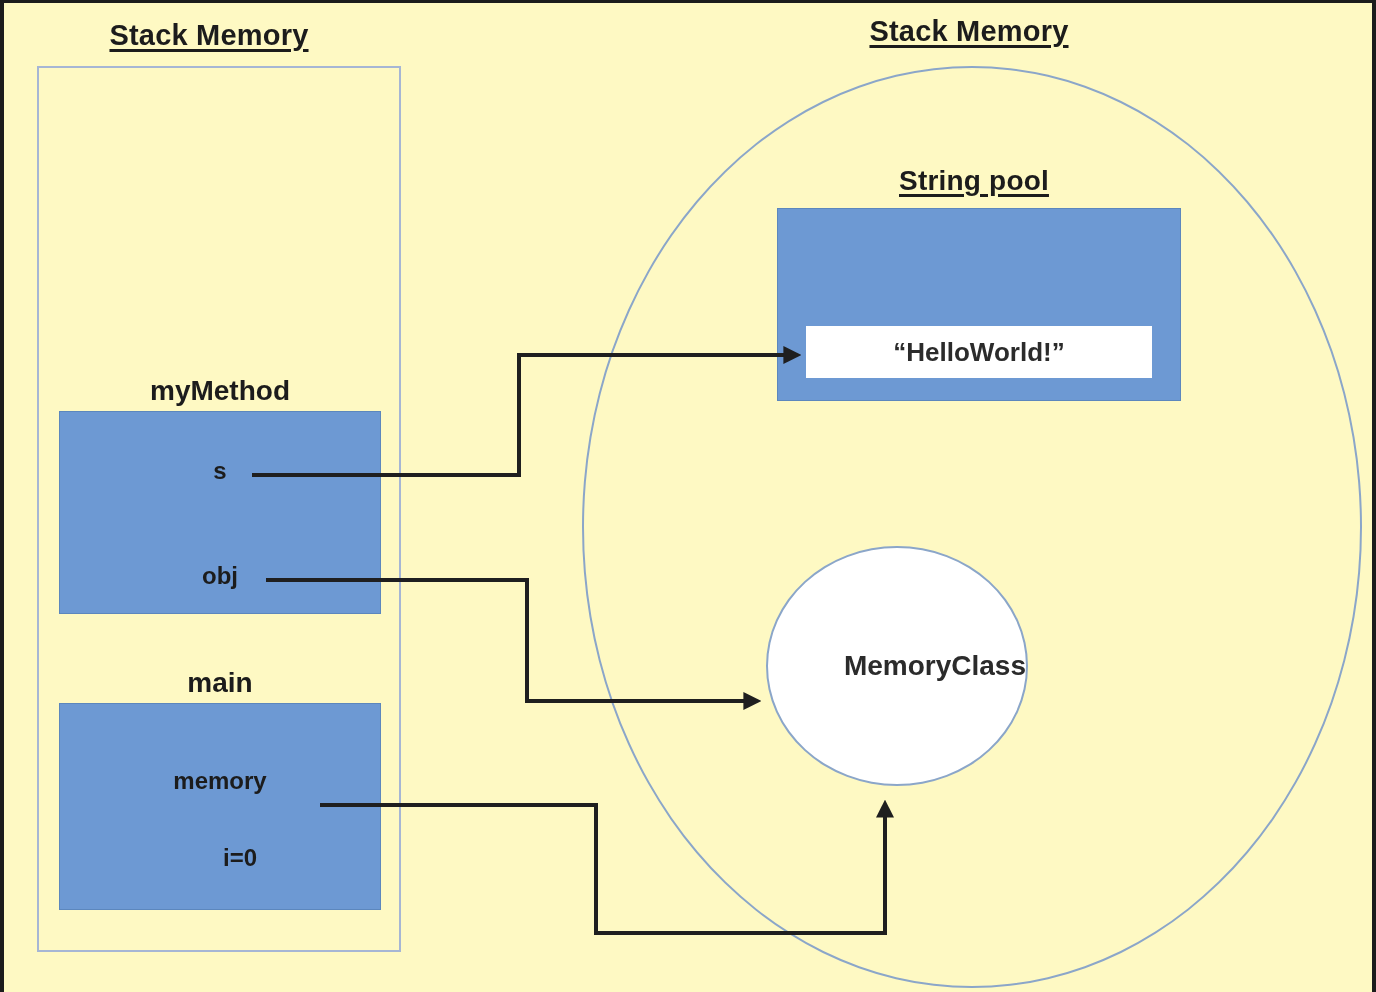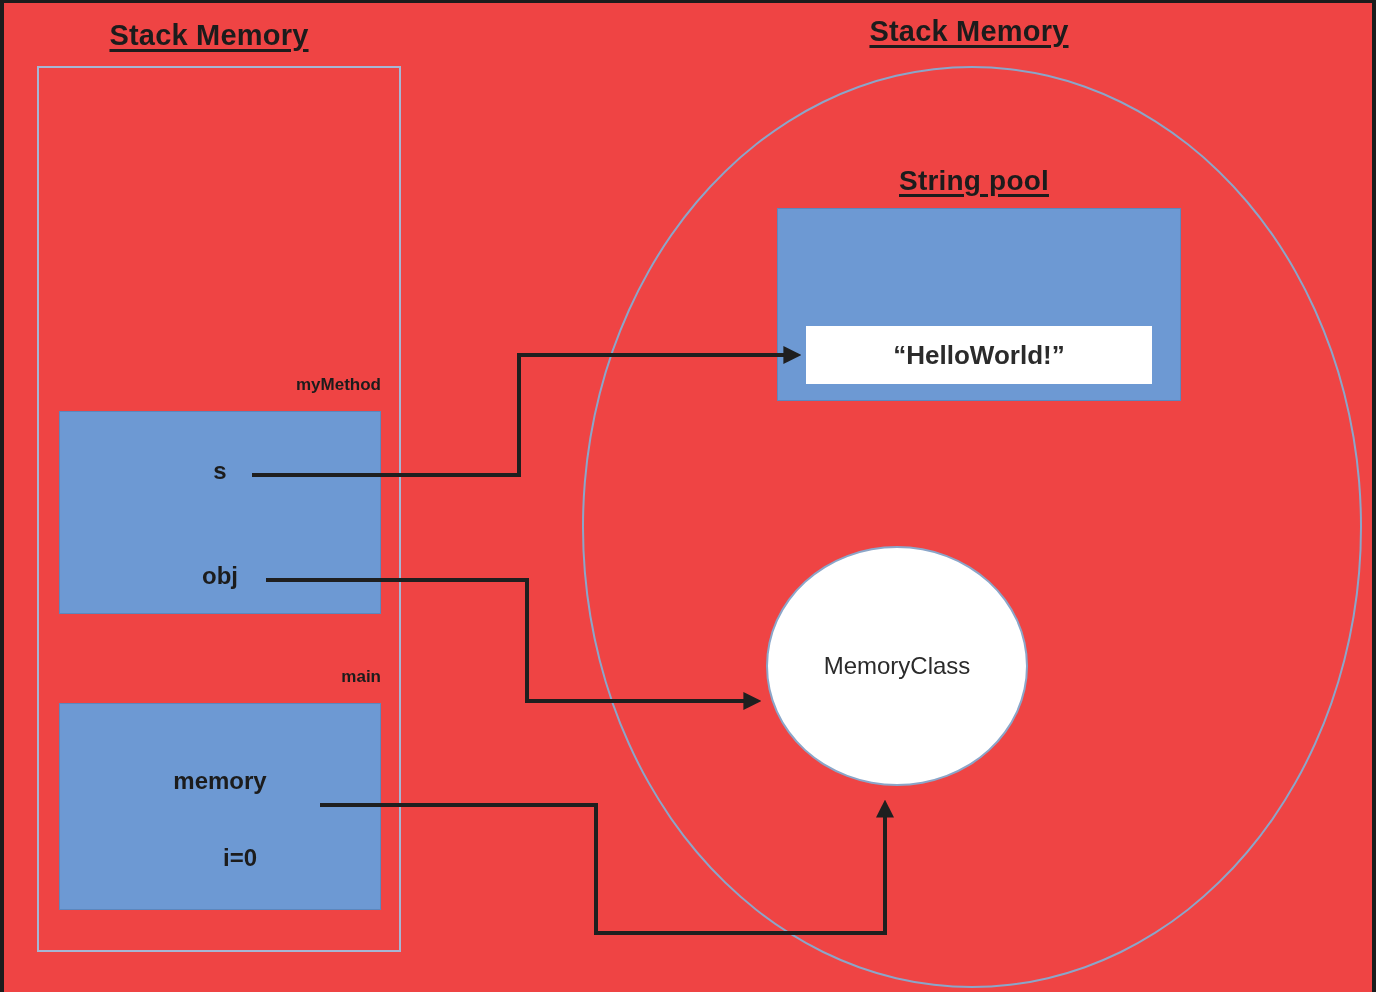--- a/index.html
+++ b/index.html
@@ -1,68 +1,68 @@
 <!DOCTYPE html>
 <html><head>
 <meta charset="utf-8">
 <style>
   html,body{margin:0;padding:0;background:#ffffff;}
   body{font-family:"Liberation Sans","DejaVu Sans",sans-serif;}
   .slide{
-    position:relative;width:1376px;height:992px;background:#ef4444;
+    position:relative;width:1376px;height:992px;background:#fef9c3;
     box-sizing:border-box;overflow:hidden;
     border-top:3px solid #1c1c1c;border-left:4px solid #1c1c1c;border-right:4px solid #1c1c1c;
     color:#1c1c1c;
   }
   .title{
     position:absolute;text-align:center;font-size:29px;font-weight:bold;
     text-decoration:underline;text-decoration-thickness:3px;text-underline-offset:4px;
     letter-spacing:.2px;
   }
   .stack-title{left:55px;top:16px;width:300px;}
   .heap-title{left:765px;top:12px;width:400px;}
   .pool-title{left:775px;top:162px;width:390px;font-size:28px;text-align:center;}
   .stack-rect{
     position:absolute;left:33px;top:63px;width:360px;height:882px;
     border:2px solid #a6b6d4;background:transparent;
   }
   .frame-label{
-    position:absolute;width:322px;text-align:right;font-size:17px;font-weight:bold;
+    position:absolute;width:322px;text-align:center;font-size:28px;font-weight:bold;
   }
   .mymethod-label{left:55px;top:372px;}
   .main-label{left:55px;top:664px;}
   .blue-box{
     position:absolute;background:#6d99d3;border:1px solid #5c87bd;box-sizing:border-box;
   }
   .mymethod-box{left:55px;top:408px;width:322px;height:203px;}
   .main-box{left:55px;top:700px;width:322px;height:207px;}
   .pool-box{left:773px;top:205px;width:404px;height:193px;}
   .var{
     position:absolute;left:0;width:100%;text-align:center;
     font-size:24px;font-weight:bold;line-height:26px;
   }
   .var-s{top:46px;}
   .var-i1{top:99px;}
   .var-obj{top:151px;}
   .var-memory{top:64px;}
   .var-i0{top:141px;margin-left:20px;}
   .hello-box{
-    position:absolute;left:802px;top:323px;width:346px;height:58px;background:#ffffff;
+    position:absolute;left:802px;top:323px;width:346px;height:52px;background:#ffffff;
     display:flex;align-items:center;justify-content:center;
     font-size:26px;font-weight:bold;color:#2b2b2b;
   }
   .heap-ellipse{
     position:absolute;left:578px;top:63px;width:780px;height:922px;
     border:2px solid #8ba6c9;border-radius:50%;box-sizing:border-box;
   }
   .object-circle{
     position:absolute;left:762px;top:543px;width:262px;height:240px;
     border:2px solid #8ba6c9;border-radius:50%;box-sizing:border-box;
-    display:flex;align-items:center;justify-content:center;
-    font-size:24px;font-weight:normal;color:#2b2b2b;background:#ffffff;
+    display:flex;align-items:center;justify-content:flex-end;
+    font-size:28px;font-weight:bold;color:#2b2b2b;background:#ffffff;
   }
   svg.arrows{position:absolute;left:0;top:0;width:1376px;height:992px;pointer-events:none;}
   svg.arrows polyline{fill:none;stroke:#1f1f1f;stroke-width:4;}
 </style>
 </head>
 <body>
 
 <div class="slide">
 
   <div class="heap-ellipse"></div>

